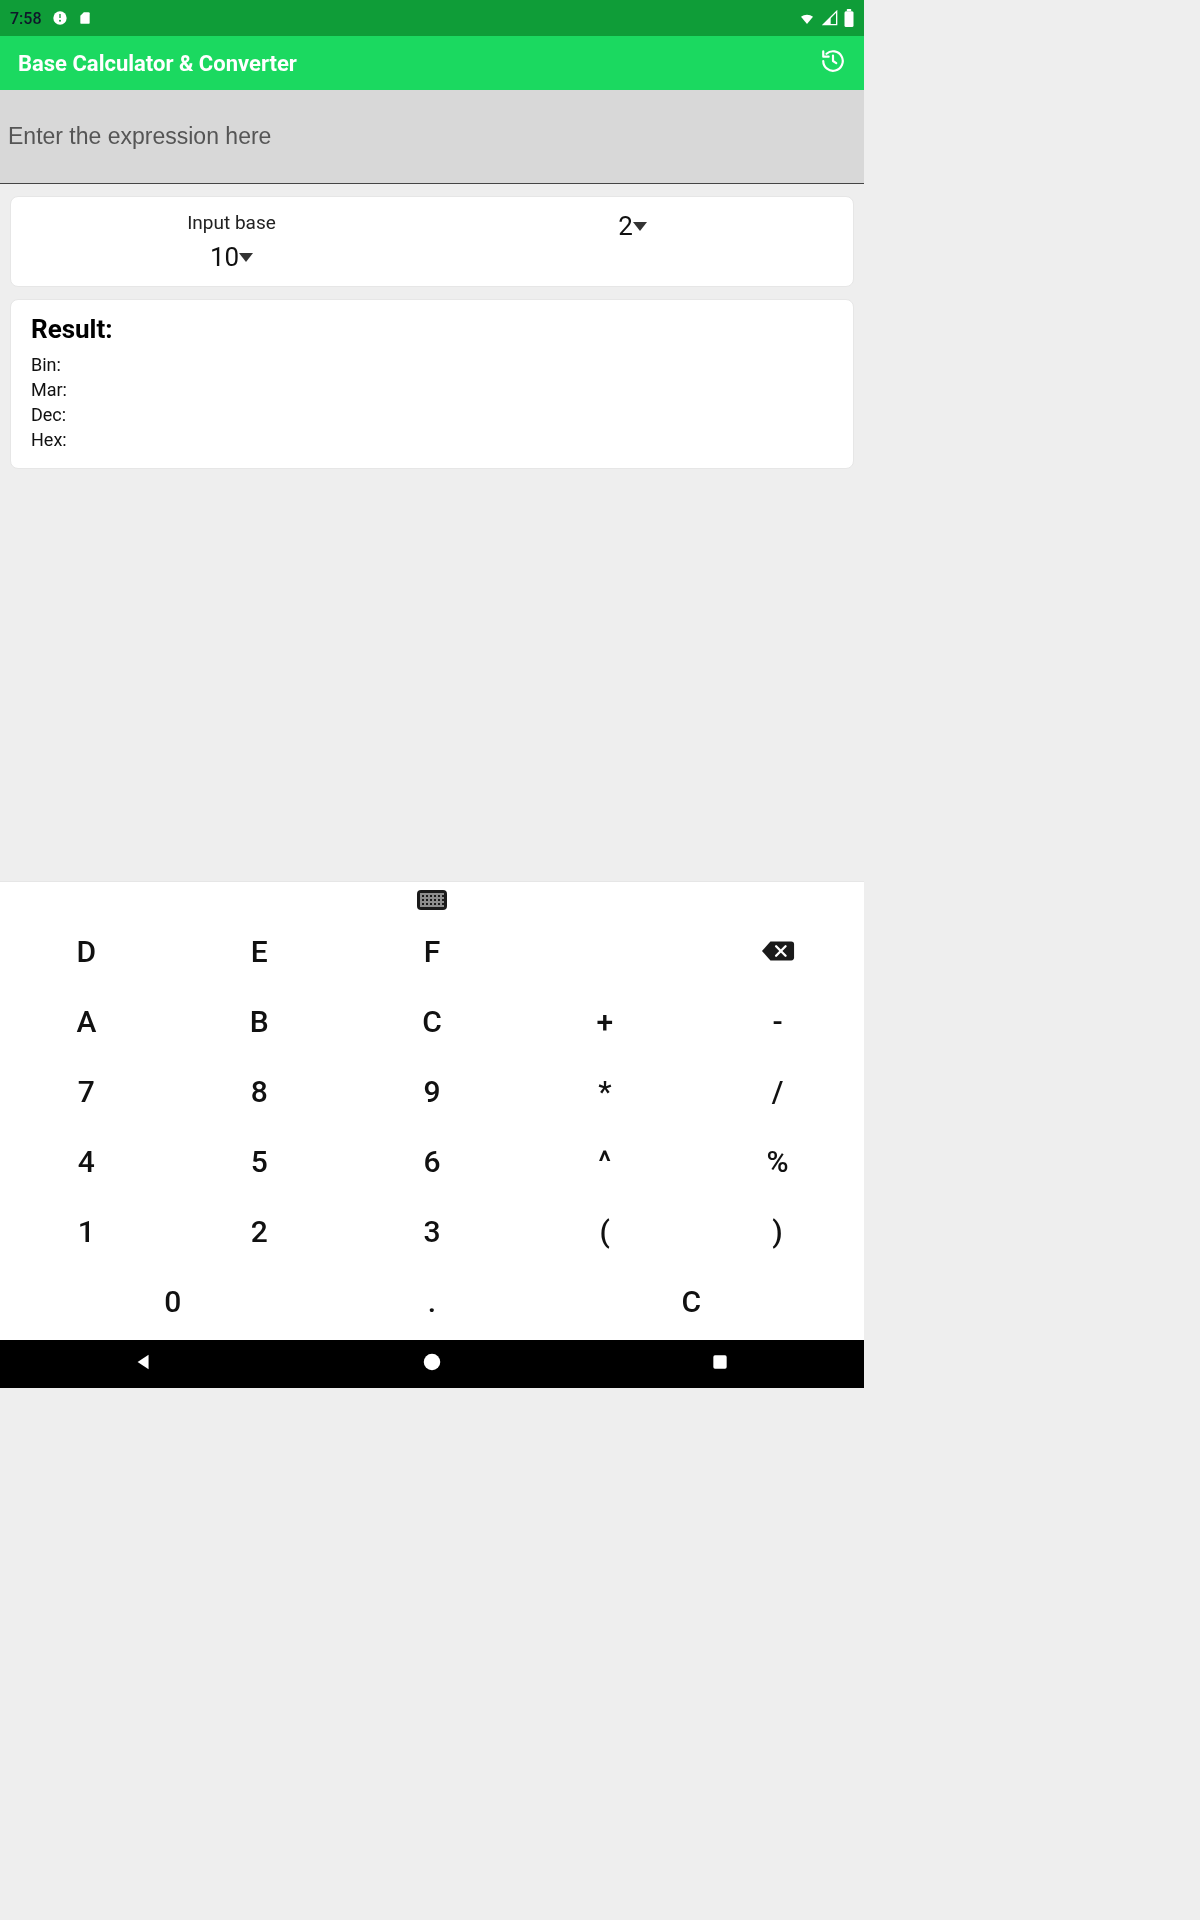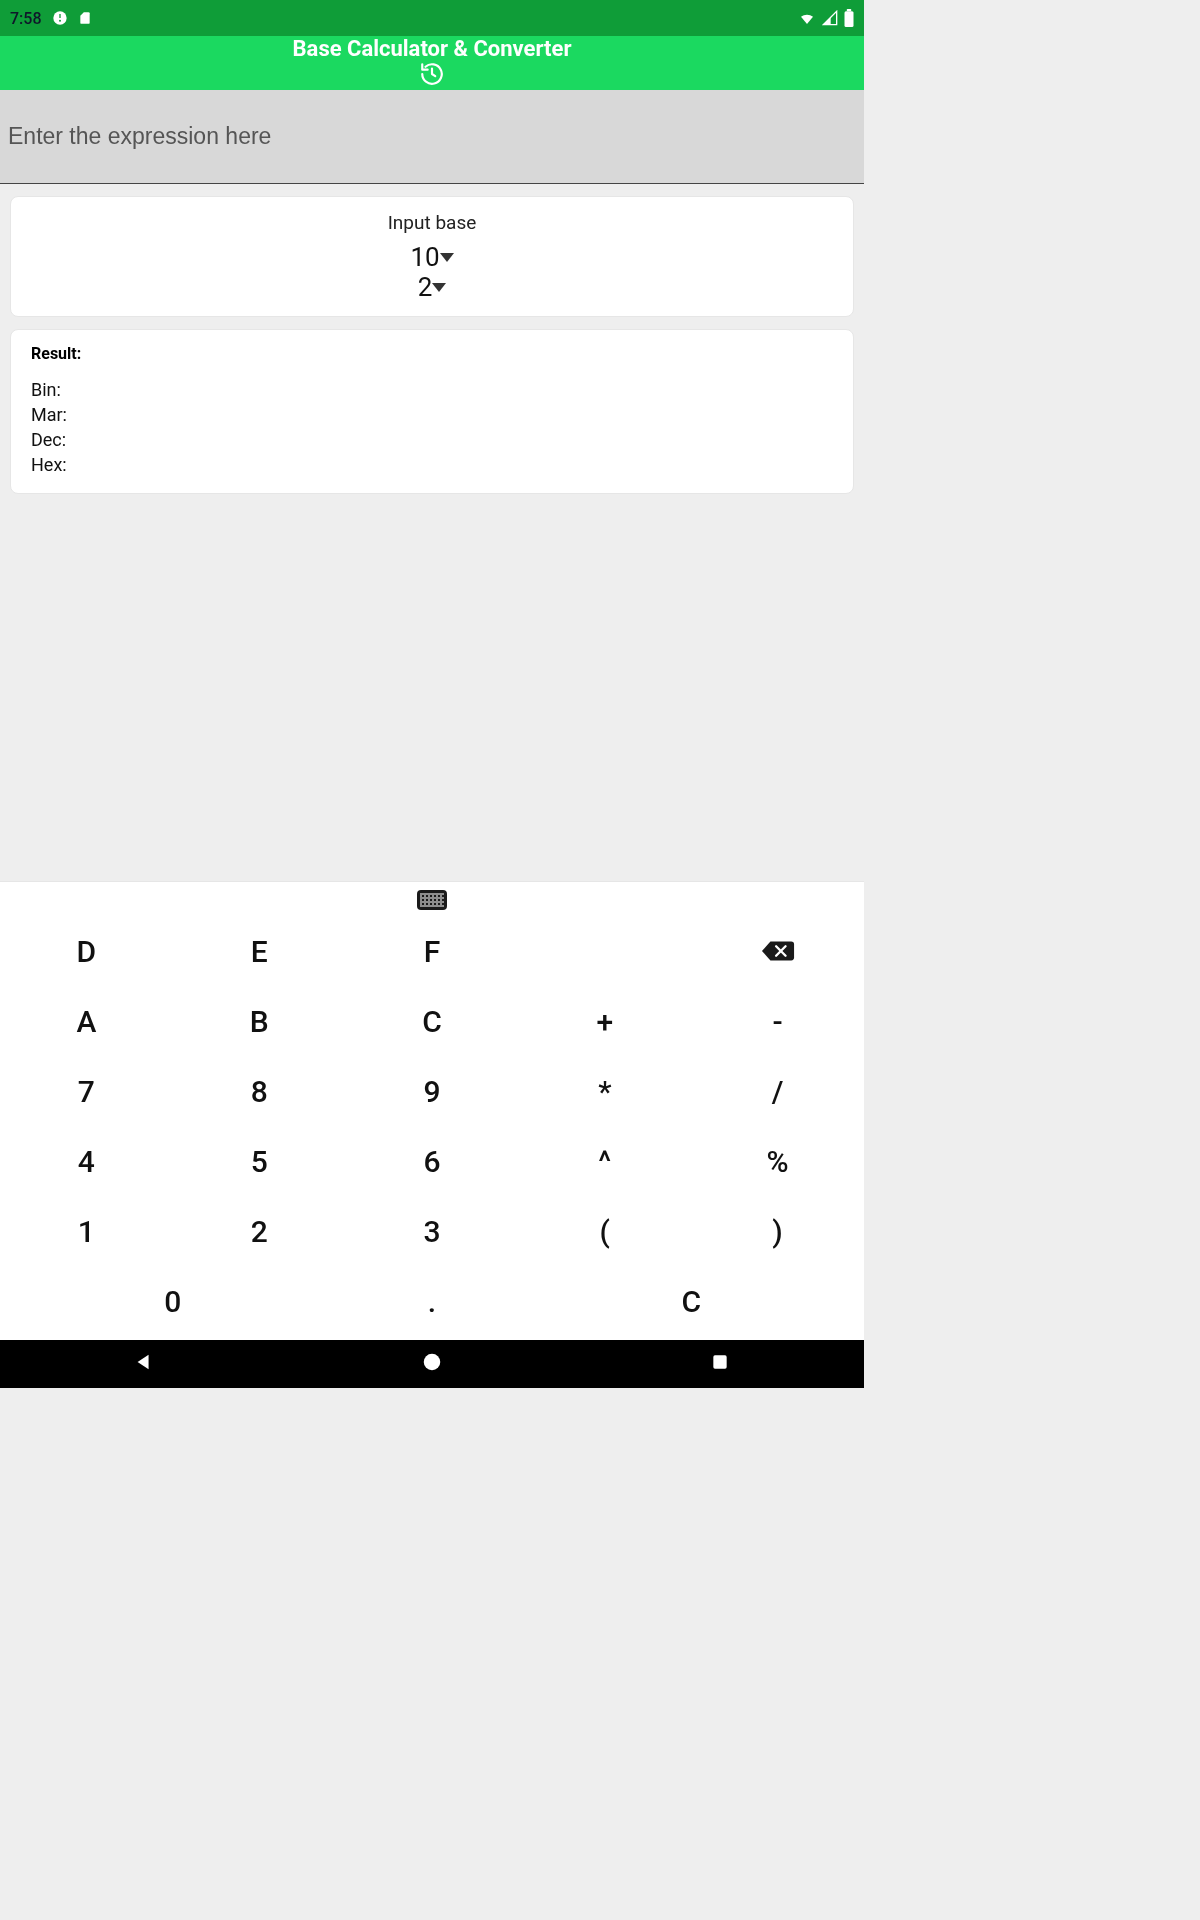--- a/index.html
+++ b/index.html
@@ -13,45 +13,44 @@
   }
   .status-left { display: flex; align-items: center; gap: 10px; }
   .status-right { display: flex; align-items: center; gap: 6px; }
   .status-right svg, .status-left svg { display: block; }
 
   
   .app-bar {
     height: 54px; background: #1bd960; color: #fff;
     display: flex; align-items: center; justify-content: space-between;
     padding: 0 18px;
-    flex-direction: column;
   }
   .app-title { font-size: 22px; font-weight: 700; }
 
   
   .expr-input {
     height: 94px; width: 100%; border: none; outline: none;
     background: #d8d8d8; color: #111; font-size: 23px; padding: 0 8px;
     border-bottom: 1px solid #444;
   }
   .expr-input::placeholder { color: #555; }
 
   
   .card {
     background: #fff; border: 1px solid #e6e6e6; border-radius: 8px;
-    margin: 12px 10px 0 10px; padding: 14px 20px; flex-direction: column;
+    margin: 12px 10px 0 10px; padding: 14px 20px;
   }
   .bases { display: flex; }
   .base-col { flex: 1; text-align: center; }
   .base-label { font-size: 19px; color: #222; margin-bottom: 8px; }
   .base-select { display: inline-flex; align-items: center; justify-content: center; cursor: pointer; }
   .base-value { font-size: 26px; color: #111; }
   .dropdown-caret { width: 0; height: 0; border-left: 7px solid transparent; border-right: 7px solid transparent; border-top: 9px solid #333; }
 
-  .result-title { font-size: 16px; font-weight: 700; margin-bottom: 16px; }
+  .result-title { font-size: 26px; font-weight: 700; margin-bottom: 10px; }
   .result-row { font-size: 18px; color: #111; margin: 4px 0; }
 
   
   .kbd-area { background: #fff; border-top: 1px solid #e6e6e6; padding-top: 8px; padding-bottom: 4px; }
   .kbd-toggle { display: flex; justify-content: center; margin-bottom: 6px; }
   .kbd-toggle-btn { width: 30px; height: 20px; background: #1a1a1a; border-radius: 4px; position: relative; cursor: pointer; }
   .kbd-toggle-btn::before { content: ""; position: absolute; inset: 3px; background: repeating-linear-gradient(to right, #fff 0 2px, transparent 2px 4px), repeating-linear-gradient(to bottom, #fff 0 2px, transparent 2px 4px); opacity: 0.5; }
 
   .kbd-grid { display: grid; grid-template-columns: repeat(5, 1fr); }
   .key {

